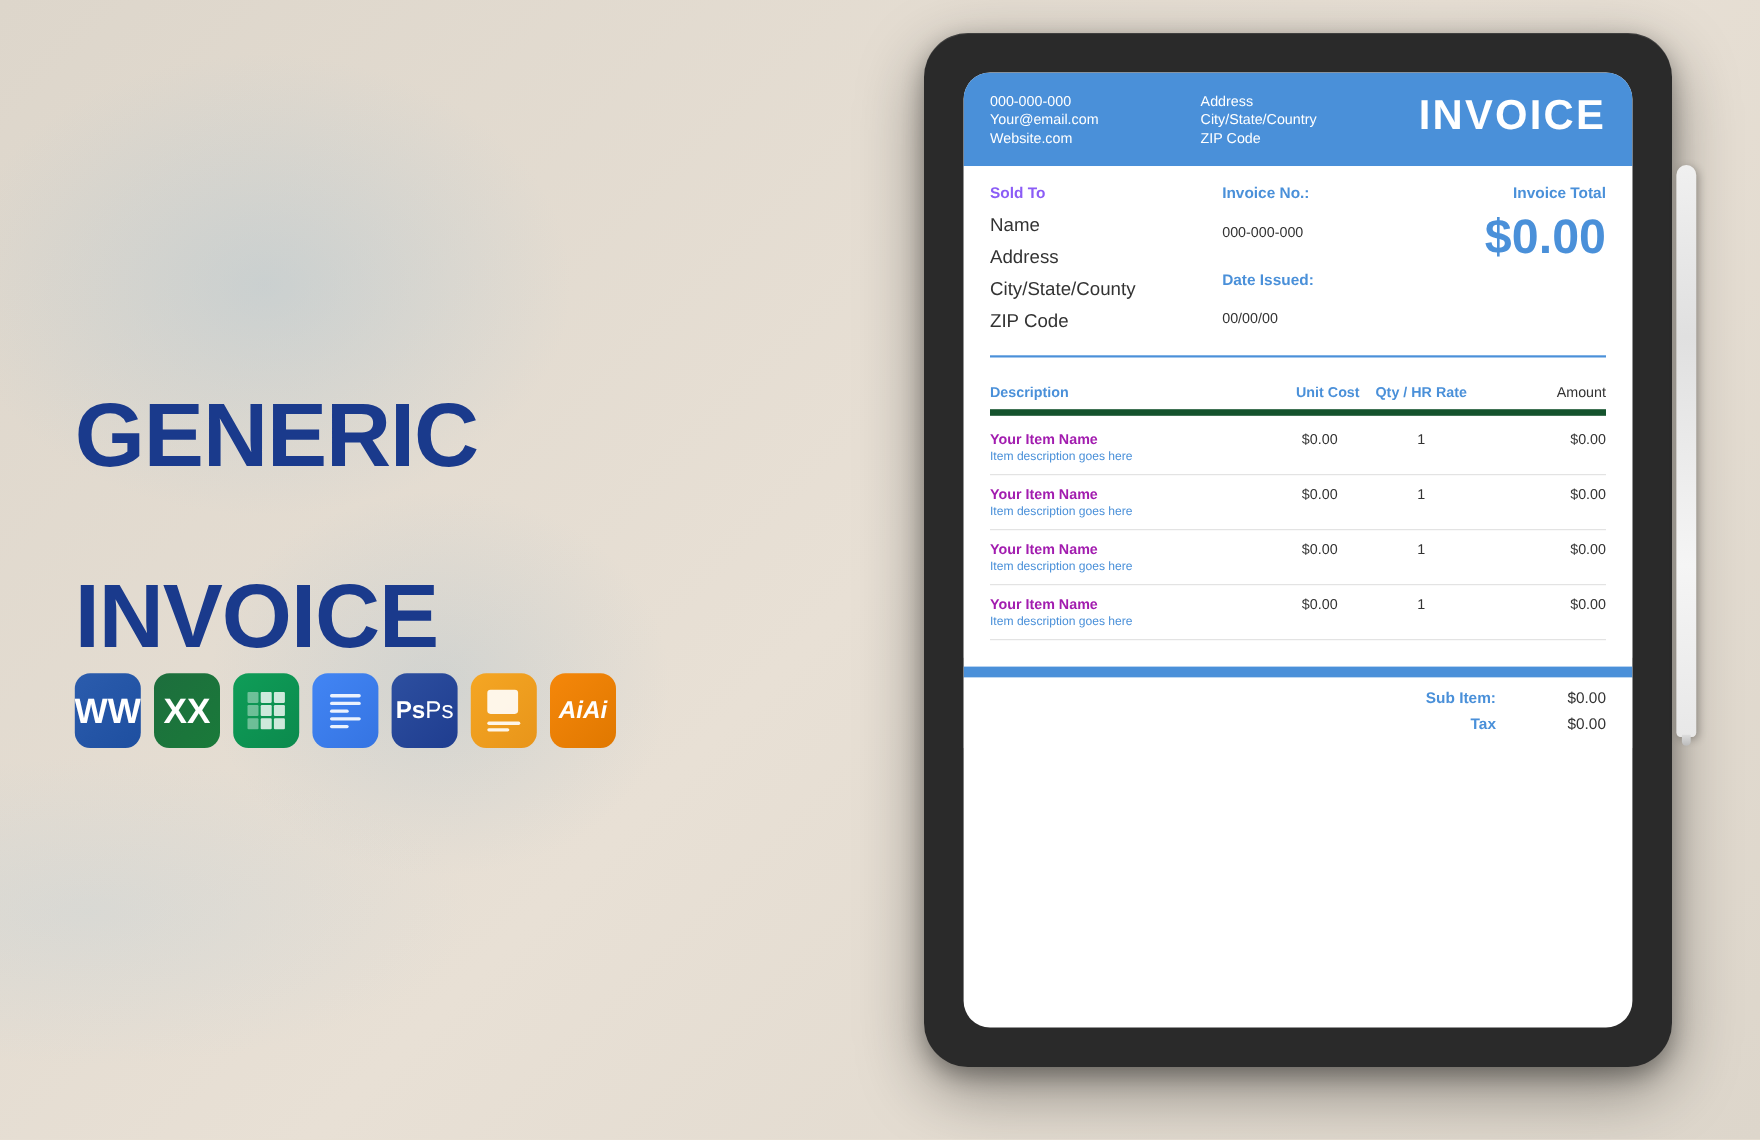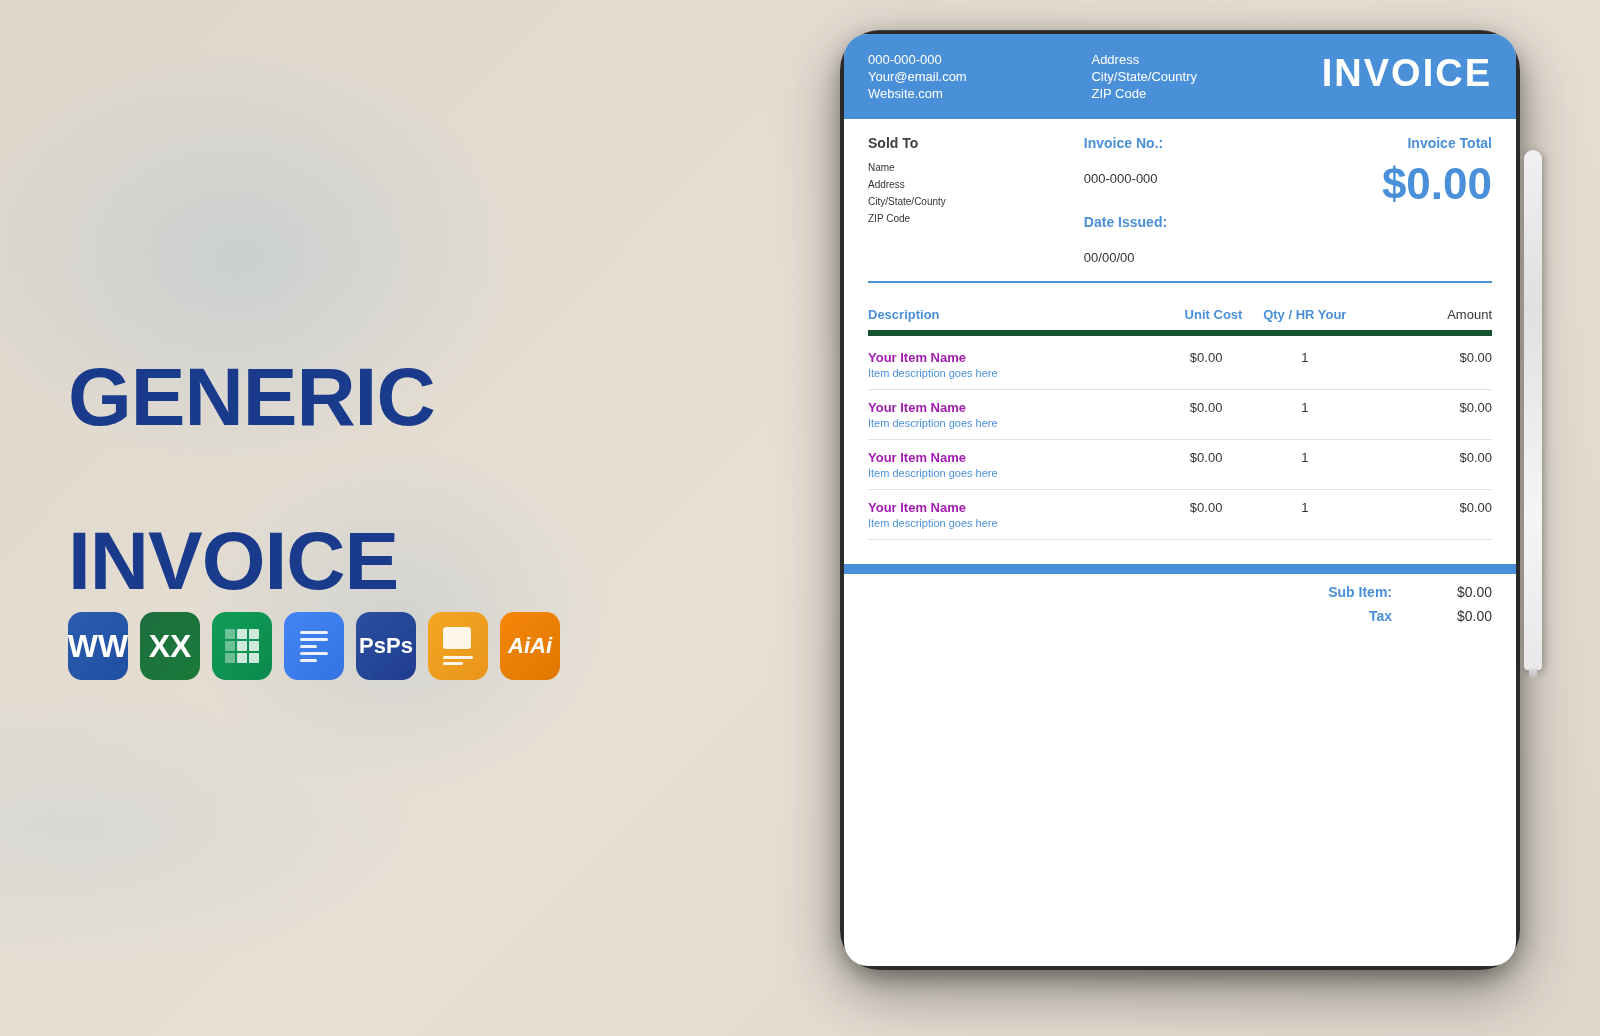--- a/index.html
+++ b/index.html
@@ -179,21 +179,21 @@
       top: 30px;
       width: 720px;
       height: 970px;
     }
 
     .tablet-outer {
       width: 680px;
       height: 940px;
       background: #2a2a2a;
       border-radius: 40px;
-      padding: 4px;
+      padding: 36px;
       position: relative;
       box-shadow: 
         0 20px 60px rgba(0,0,0,0.4),
         0 8px 20px rgba(0,0,0,0.3),
         inset 0 1px 0 rgba(255,255,255,0.1);
     }
 
     
     .stylus {
       position: absolute;
@@ -273,27 +273,27 @@
     .sold-to-section {
       display: flex;
       justify-content: space-between;
       align-items: flex-start;
       padding-bottom: 16px;
       border-bottom: 2px solid #4a90d9;
     }
 
     .sold-to-left {}
     .sold-to-label {
-      color: #404040;
+      color: #8b5cf6;
       font-weight: 700;
       font-size: 14px;
       margin-bottom: 8px;
     }
     .sold-to-info {
-      font-size: 10px;
+      font-size: 17px;
       color: #333;
       line-height: 1.7;
     }
 
     .invoice-meta {
       display: flex;
       flex-direction: column;
       gap: 20px;
       min-width: 160px;
     }
@@ -449,21 +449,21 @@
     <div class="app-icon icon-docs">
       <div class="docs-inner">
         <div class="docs-line"></div>
         <div class="docs-line"></div>
         <div class="docs-line short"></div>
         <div class="docs-line"></div>
         <div class="docs-line short"></div>
       </div>
     </div>
     <div class="app-icon icon-ps">
-      <span style="font-size:22px;font-weight:700;color:white;">Ps</span>
+      <span style="font-size:22px;font-weight:400;color:white;">Ps</span>
     </div>
     <div class="app-icon icon-pages">
       <div class="pages-inner">
         <div style="width:28px;height:22px;background:rgba(255,255,255,0.9);border-radius:3px;margin-bottom:4px;"></div>
         <div class="pages-line"></div>
         <div class="pages-line short"></div>
       </div>
     </div>
     <div class="app-icon icon-ai">
       <span style="font-size:22px;font-weight:900;color:white;font-style:italic;">Ai</span>
@@ -514,21 +514,21 @@
           <div class="invoice-total-box">
             <div class="invoice-total-label">Invoice Total</div>
             <div class="invoice-total-amount">$0.00</div>
           </div>
         </div>
 
         <div class="items-section">
           <div class="items-header">
             <div class="col-header">Description</div>
             <div class="col-header right">Unit Cost</div>
-            <div class="col-header center">Qty / HR Your</div>
+            <div class="col-header center">Qty / HR Rate</div>
             <div class="col-header amount">Amount</div>
           </div>
 
           <div class="item-row">
             <div>
               <div class="item-name">Your Item Name</div>
               <div class="item-desc">Item description goes here</div>
             </div>
             <div class="item-cost">$0.00</div>
             <div class="item-qty">1</div>

